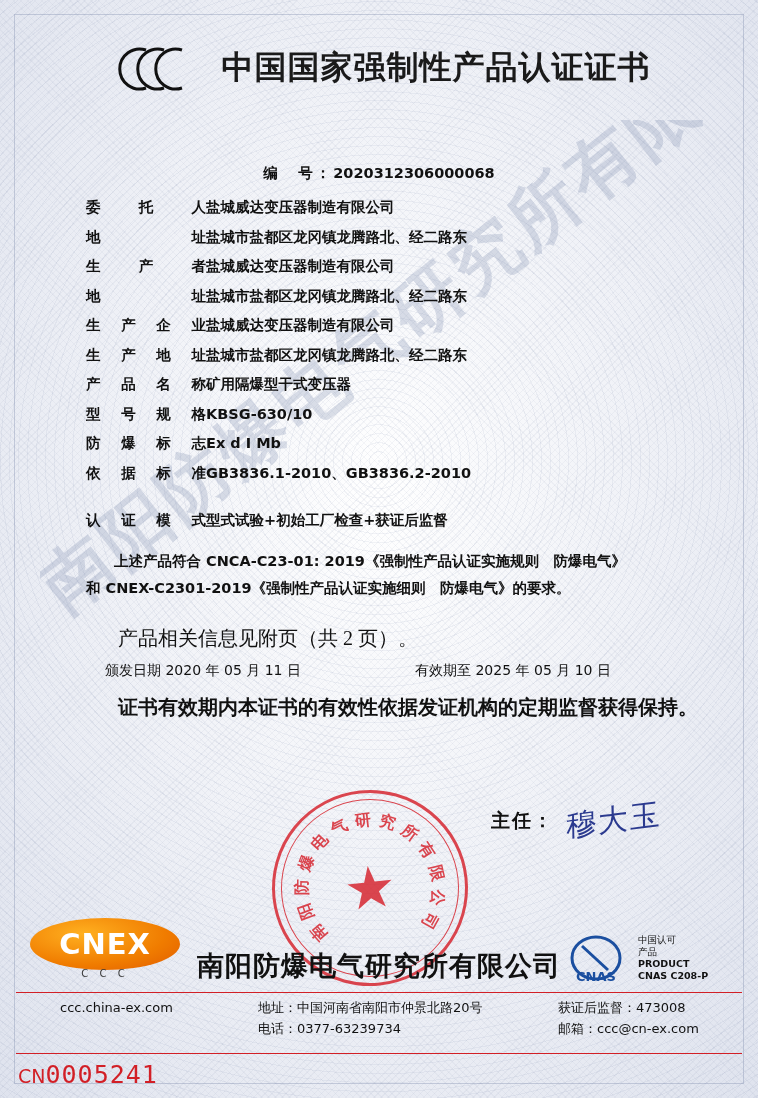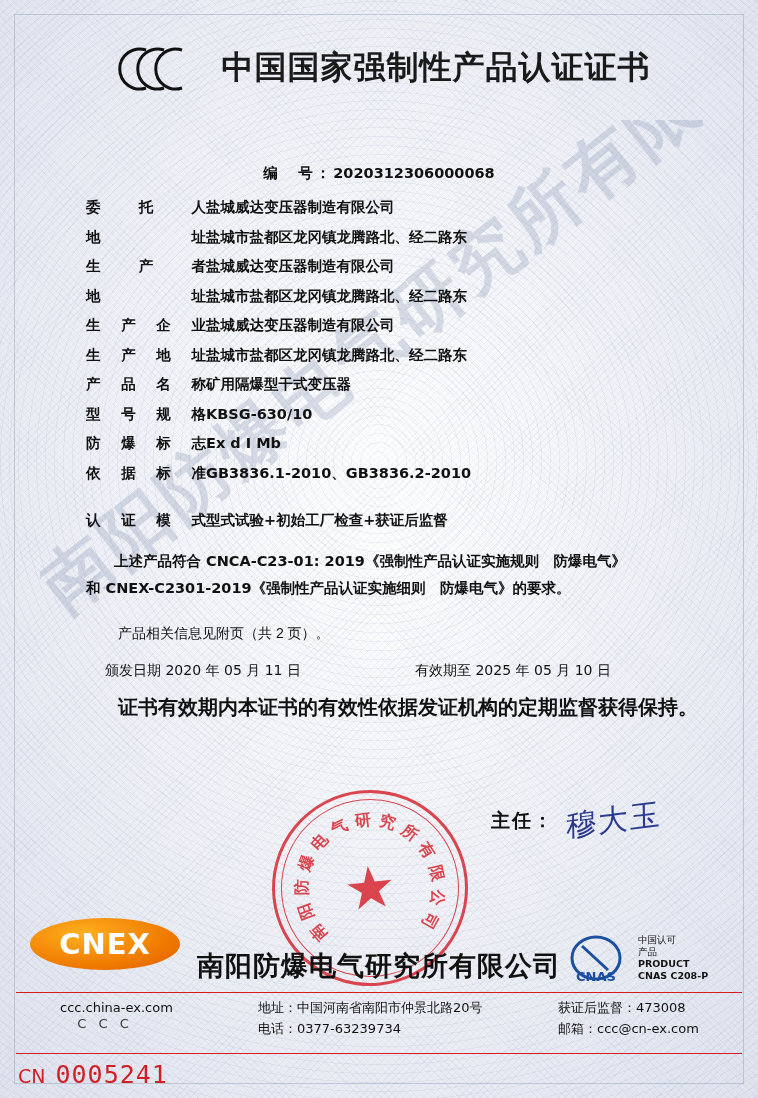--- a/index.html
+++ b/index.html
@@ -134,22 +134,22 @@
     font-weight: bold;
     color: #111;
     line-height: 1.85;
   }
   .statement .indent { text-indent: 28px; display: block; }
 
   .attach-note {
     position: absolute;
     top: 625px;
     left: 118px;
-    font-family: Liberation Sans, sans-serif;
-    font-size: 14px;
+    font-family: Liberation Serif, serif;
+    font-size: 20px;
     color: #111;
   }
 
   .dates {
     position: absolute;
     top: 662px;
     left: 105px;
     right: 80px;
     display: flex;
     font-family: "DejaVu Sans", sans-serif;
@@ -274,24 +274,23 @@
     font-size: 29px;
     font-weight: bold;
     letter-spacing: 1px;
   }
   .cnex-sub {
     position: absolute;
     left: 0; right: 0;
     top: 52px;
     text-align: center;
     font-family: "DejaVu Sans", sans-serif;
-    font-size: 13px;
+    font-size: 10px;
     letter-spacing: 4px;
     color: #3a3a3a;
-    margin-top: 48px;
   }
   .org-name {
     flex: 1;
     text-align: center;
     font-family: "DejaVu Sans", sans-serif;
     font-size: 27px;
     font-weight: bold;
     color: #111;
     letter-spacing: 1px;
     padding-left: 10px;
@@ -345,21 +344,20 @@
     top: 1053px;
     height: 1px;
     background: #d21f26;
   }
   .serial {
     position: absolute;
     left: 18px;
     top: 1060px;
     display: flex;
     align-items: baseline;
-    gap: 10px;
   }
   .serial .cn {
     font-family: "DejaVu Sans", sans-serif;
     font-size: 19px;
     color: #d21f26;
   }
   .serial .num {
     font-family: "DejaVu Sans Mono", monospace;
     font-size: 25px;
     color: #d21f26;

